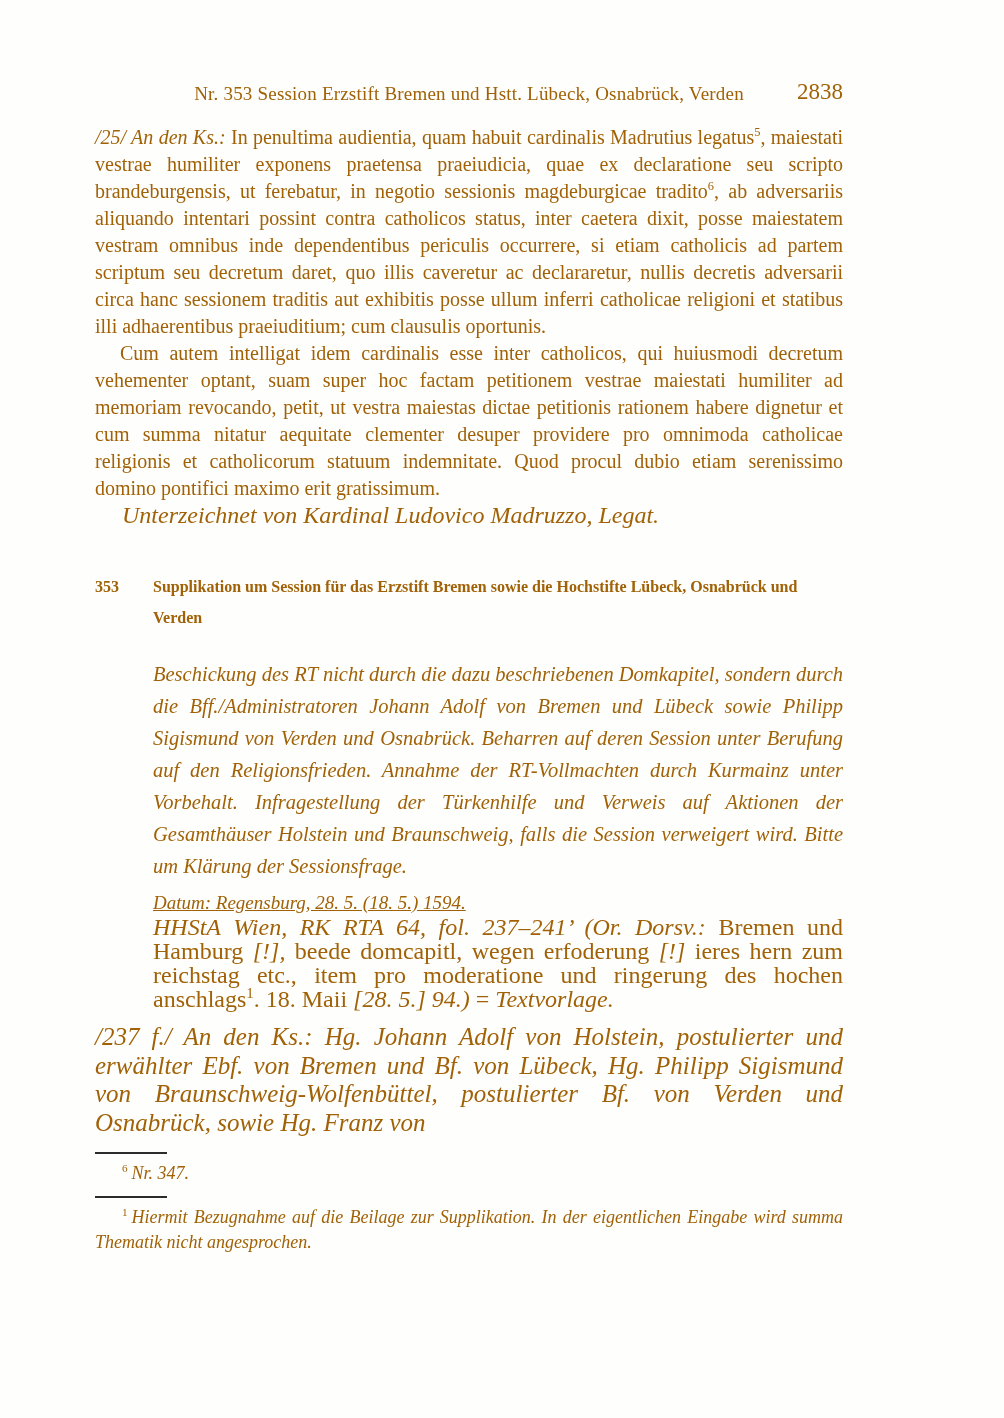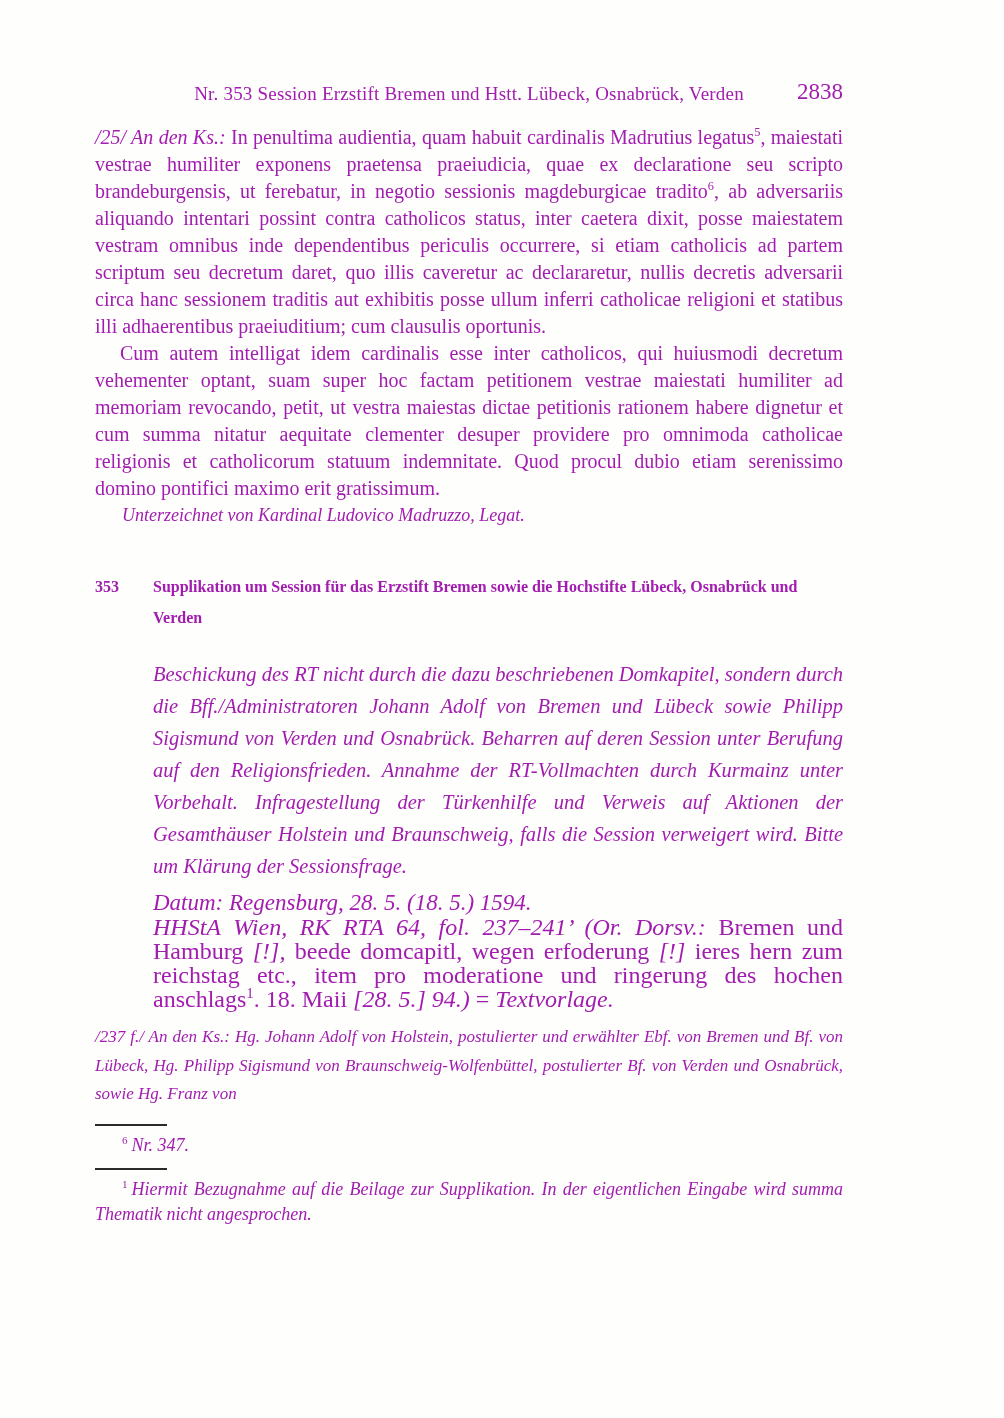--- a/index.html
+++ b/index.html
@@ -1,52 +1,52 @@
 <!DOCTYPE html>
 <html><head>
 <meta charset="utf-8">
 <style>
   html,body { margin:0; padding:0; background:#ffffff; }
   .page {
     position:relative;
     width:1004px; height:1418px;
     background:#fefefdff;
     font-family:"Liberation Serif","DejaVu Serif",serif;
-    color:#a21caf;
+    color:#a16207;
     overflow:hidden;
   }
   .content { position:absolute; left:95px; top:83px; width:748px; }
 
   .running-header { position:relative; height:26px; font-size:19px; }
   .running-title { display:block; text-align:center; letter-spacing:0.2px; }
   .page-number { position:absolute; right:0; top:-4px; font-size:23px; }
 
   p { margin:0; }
   .body-text {
     font-size:20px; line-height:27px; text-align:justify;
     text-justify:inter-word;
   }
   .first-para { margin-top:15px; }
   .indent-para { text-indent:25px; }
-  .signature { margin-left:27px; font-style:italic; font-size:18px; line-height:27px; }
+  .signature { margin-left:27px; font-style:italic; font-size:24px; line-height:27px; }
 
   .doc-heading { display:flex; margin-top:42px; font-weight:bold; font-size:16px; line-height:31px; }
   .doc-num { flex:none; width:58px; }
   .doc-title { flex:1; }
 
   .regest {
     margin-left:58px; margin-top:25px;
     font-style:italic; font-size:20.5px; line-height:32px;
     text-align:justify;
   }
-  .datum { margin-left:58px; margin-top:9px; font-style:italic; font-size:23px; line-height:24px; }
+  .datum { margin-left:58px; margin-top:9px; font-style:italic; font-size:19px; line-height:24px;text-decoration:underline; }
   .source { margin-left:58px; font-size:24px; line-height:24px; text-align:justify; }
   .source i { font-style:italic; }
 
-  .doc-body { margin-top:12px; font-style:italic; font-size:17px; line-height:28.5px; text-align:justify; }
+  .doc-body { margin-top:12px; font-style:italic; font-size:25px; line-height:28.5px; text-align:justify; }
 
   sup { font-size:0.62em; line-height:0; vertical-align:super; font-style:normal; }
 
   .fn-zone { margin-top:15px; }
   .fn-rule { width:72px; border:none; border-top:2px solid #2b2b2b; margin:0 0 7px 0; }
   .fn-rule2 { margin-top:10px; }
   .footnote { font-size:18px; line-height:25px; text-indent:27px; text-align:justify; }
   .footnote i { font-style:italic; }
   .fn-num { margin-right:4px; }
 </style>

